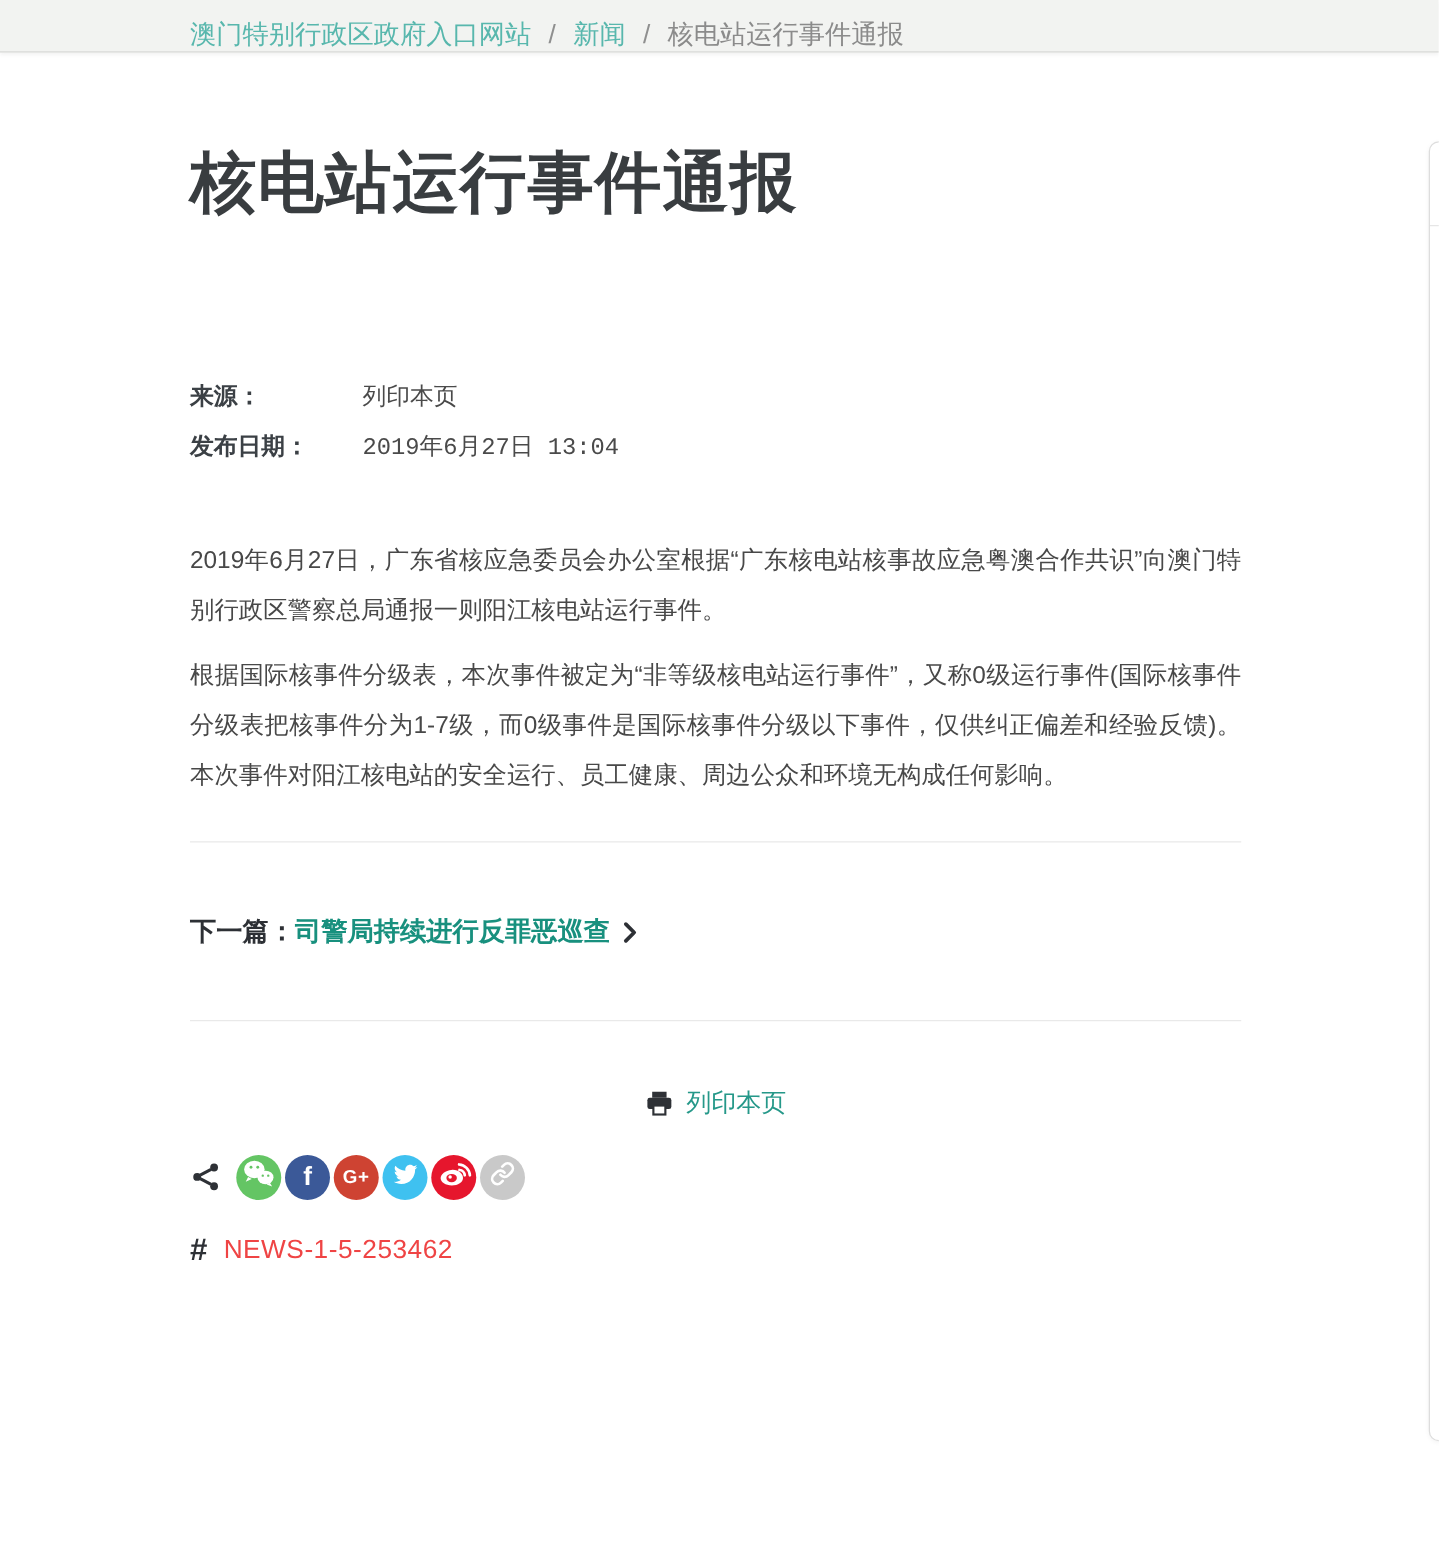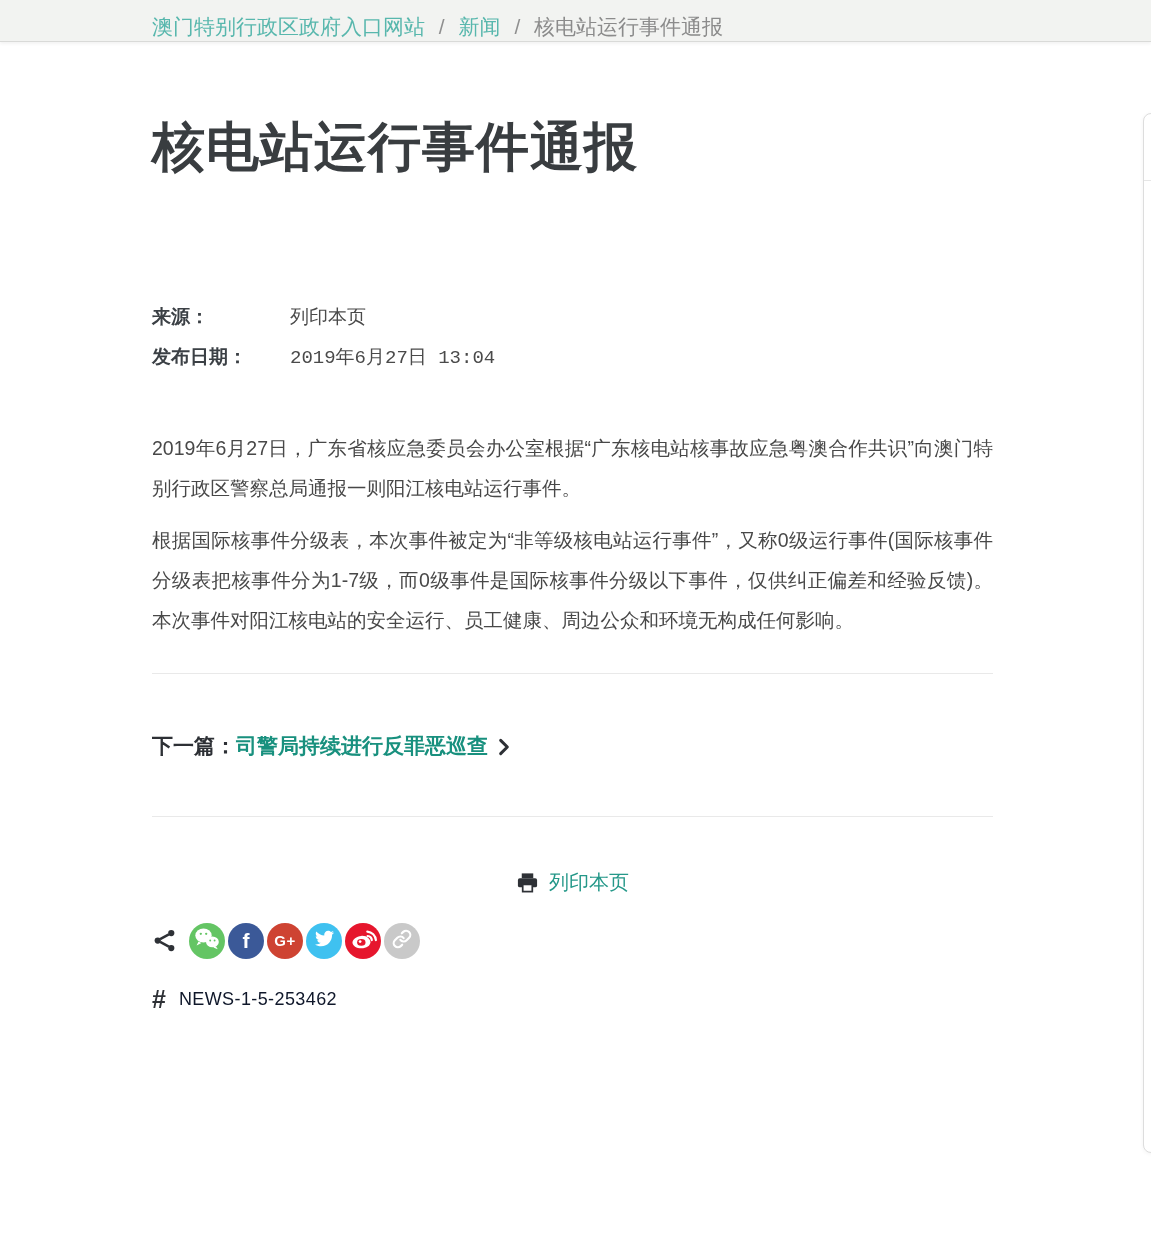--- a/index.html
+++ b/index.html
@@ -66,21 +66,21 @@
   .sc-facebook{ background:#3B5998; }
   .sc-gplus{ background:#CE4332; }
   .sc-twitter{ background:#3FC1F0; }
   .sc-weibo{ background:#E6162D; }
   .sc-link{ background:#C9C9C9; }
   .fb-letter{ color:#fff; font-weight:700; font-size:21px; line-height:1; }
   .gp-text{ color:#fff; font-weight:700; font-size:15px; line-height:1; letter-spacing:0.5px; }
 
   .id-row{ margin-top:26px; display:flex; align-items:center; gap:13px; }
   .hash{ font-weight:700; font-size:25px; color:#2e3136; }
-  .news-id{ font-size:18px; color:#0f172a; letter-spacing:0.4px; }
+  .news-id{ font-size:21px; color:#ef4444; letter-spacing:0.4px; }
 
   
   .edge-panel{
     position:absolute; left:1143px; top:113px; width:26px; height:1040px;
     background:#fff; border:1px solid #dddddd; border-radius:8px;
     box-shadow:0 1px 4px rgba(0,0,0,.05);
   }
   .edge-panel-divider{
     position:absolute; left:0; right:0; top:66px; border-top:1px solid #e6e6e6;
   }

